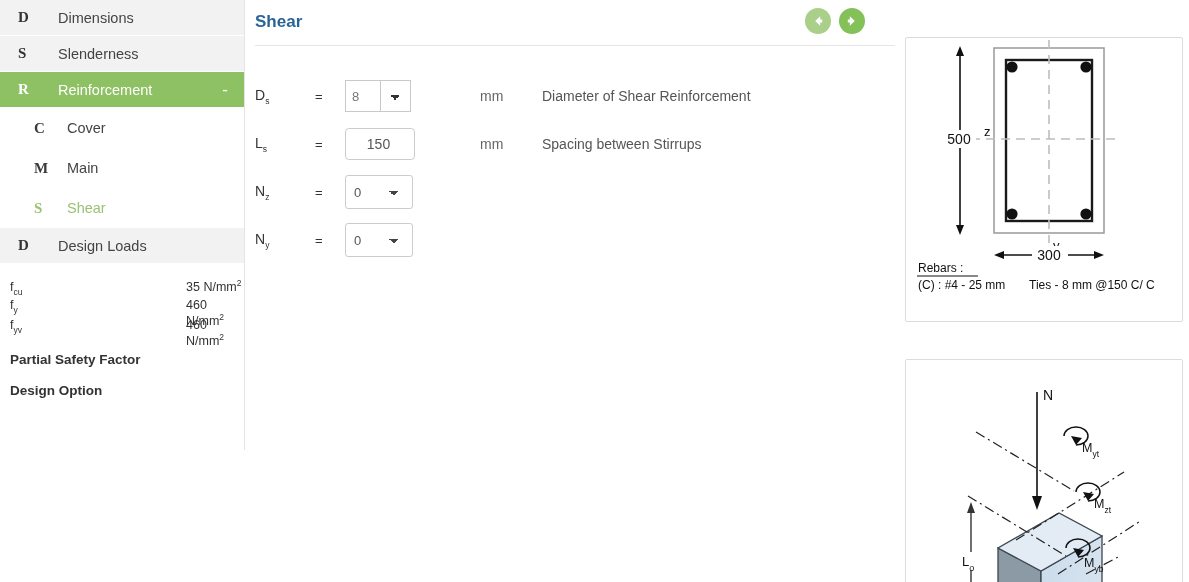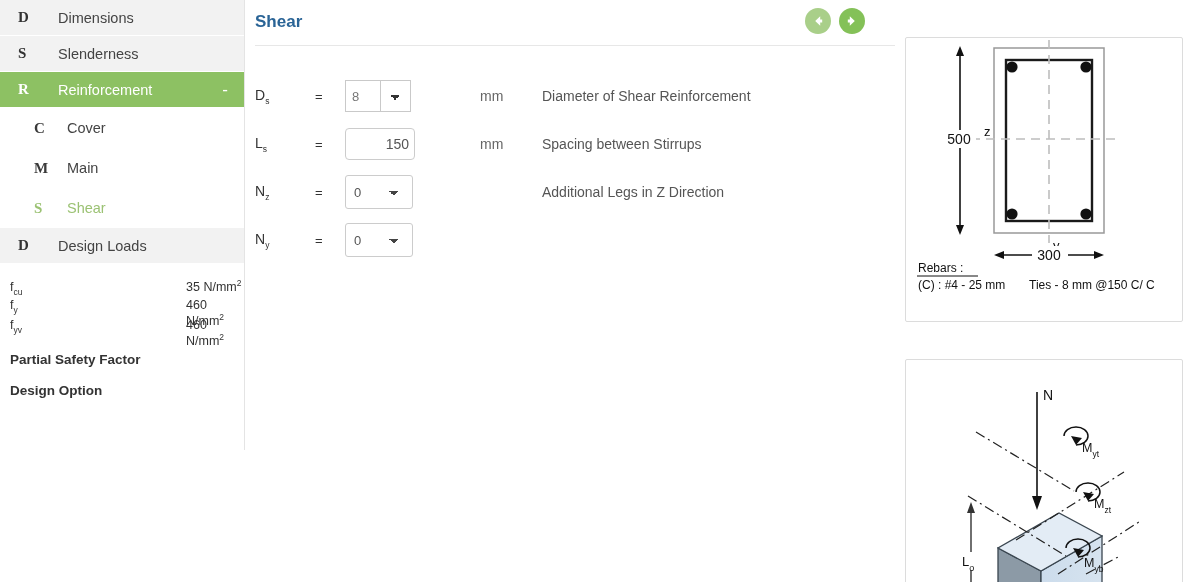--- a/index.html
+++ b/index.html
@@ -212,21 +212,21 @@
     background-position:
       calc(100% - 18px) 15px,
       calc(100% - 13px) 15px;
     background-size: 5px 5px, 5px 5px;
     background-repeat: no-repeat;
   }
   input.num-input {
     width: 70px; height: 32px;
     font-size: 14px;
     color: #555555;
-    text-align: right;
+    text-align: center;
     padding-right: 5px;
     border: 1px solid #cccccc;
     border-radius: 4px;
     background: #ffffff;
     font-family: "Liberation Sans", sans-serif;
   }
 
   
   .right-col {
     width: 284px;
@@ -350,21 +350,20 @@
 
         <div class="frow">
           <span class="f-sym"><span>N</span><sub>z</sub></span>
           <span class="f-eq">=</span>
           <span class="f-ctl">
             <select class="n-select">
               <option>0</option>
             </select>
           </span>
           <span class="f-unit"></span>
-          <span class="f-desc">Additional Legs in Z Direction</span>
         </div>
 
         <div class="frow">
           <span class="f-sym"><span>N</span><sub>y</sub></span>
           <span class="f-eq">=</span>
           <span class="f-ctl">
             <select class="n-select">
               <option>0</option>
             </select>
           </span>

